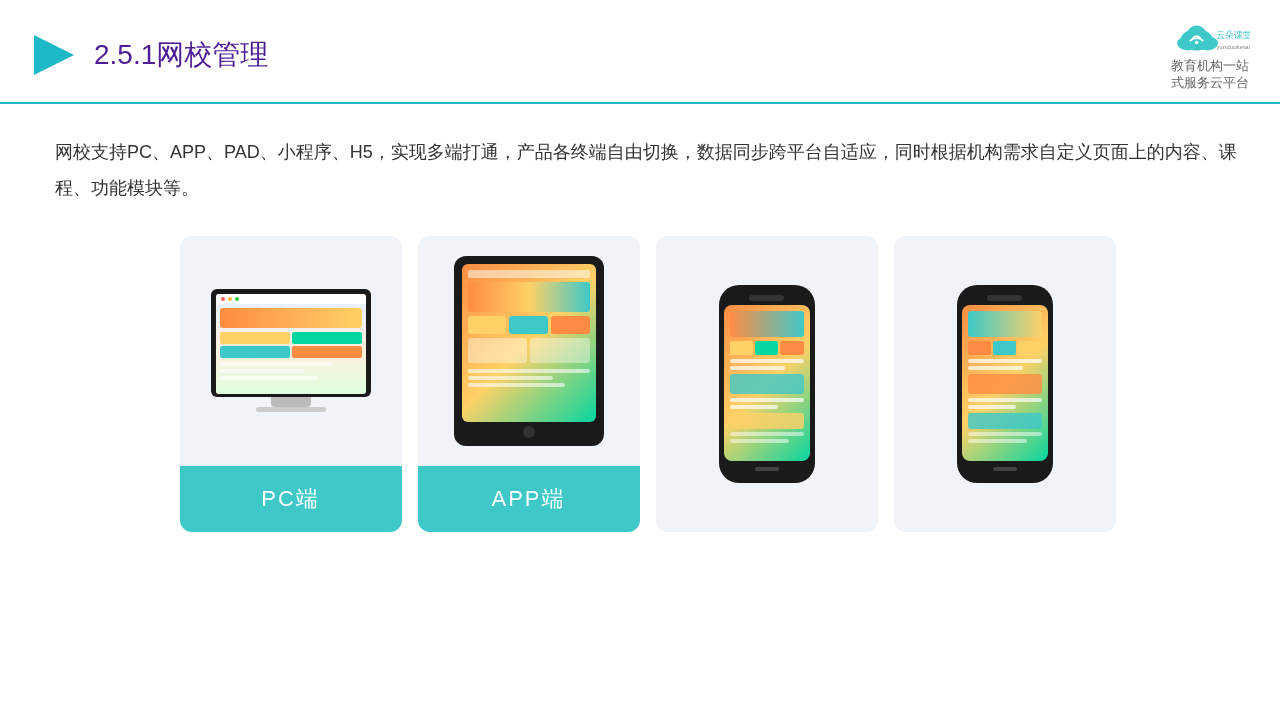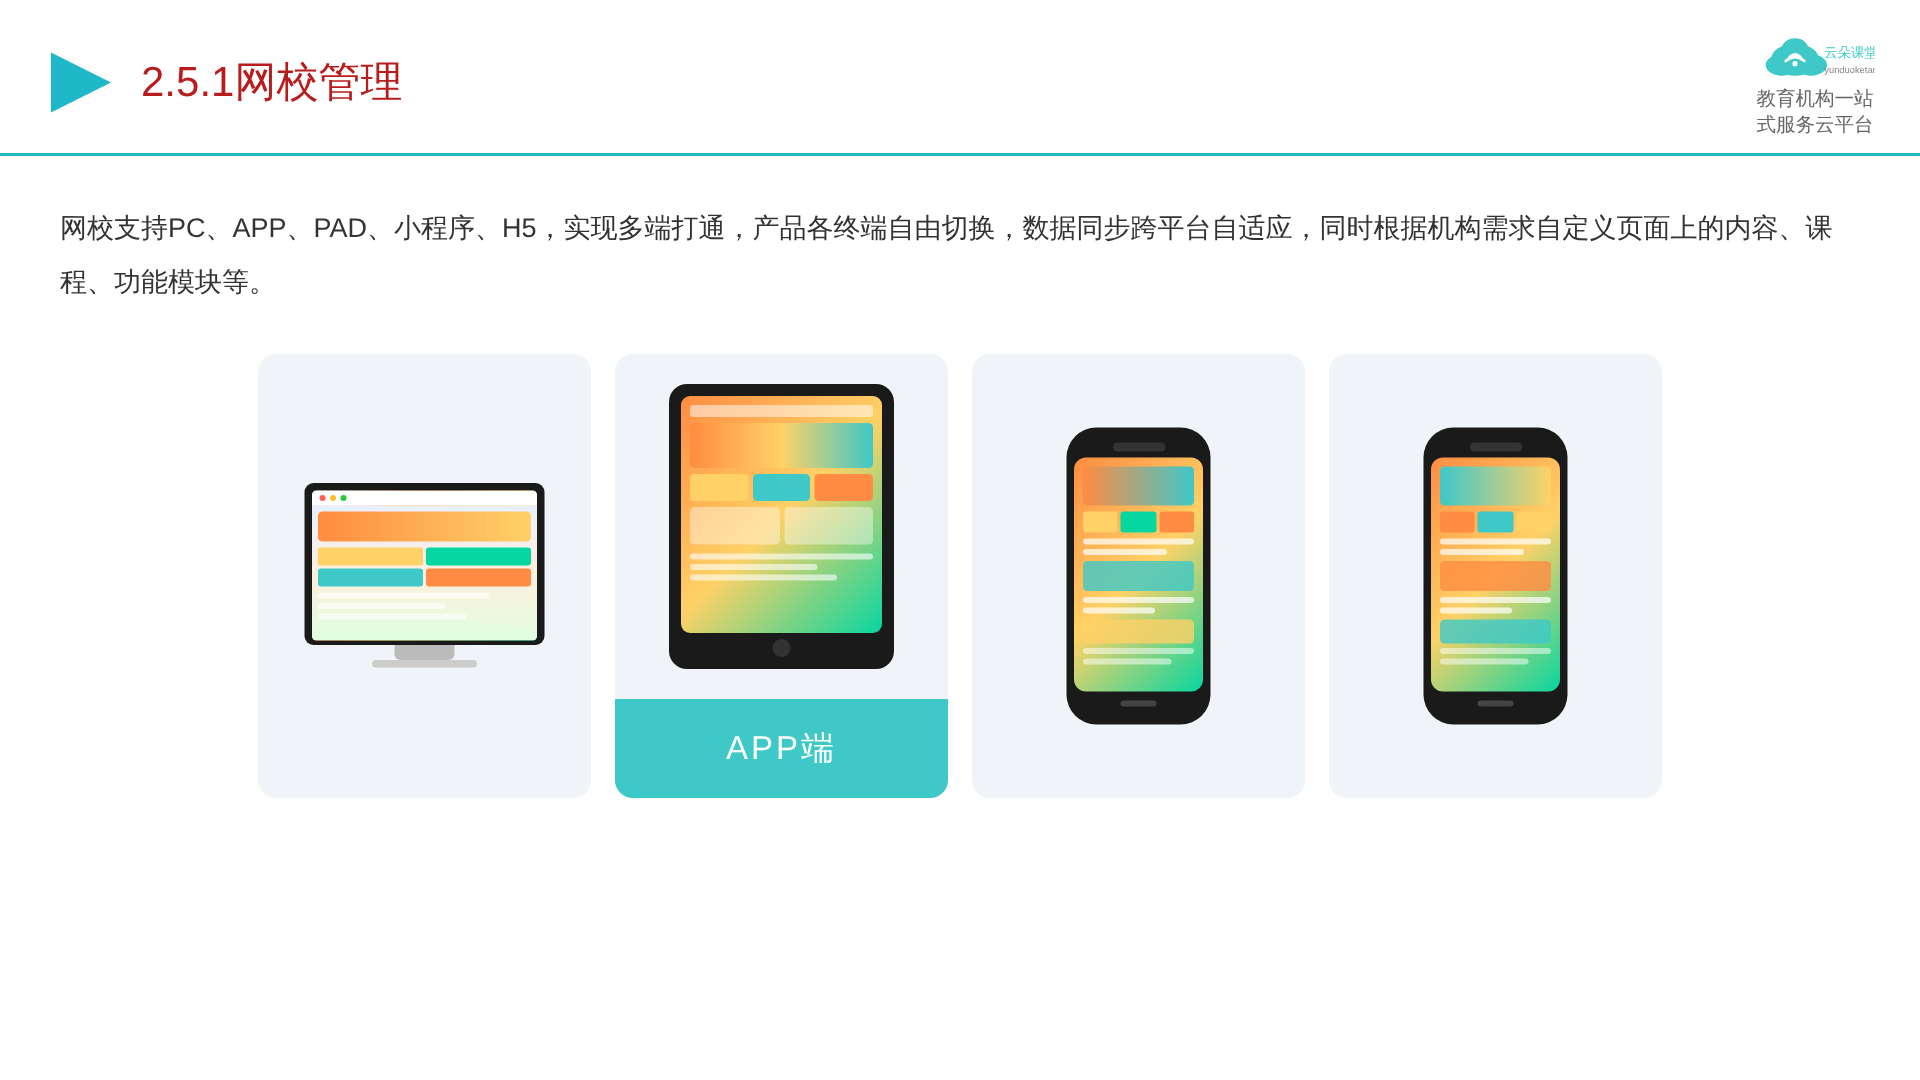--- a/index.html
+++ b/index.html
@@ -27,21 +27,21 @@
     }
 
     .play-icon {
       width: 48px;
       height: 48px;
     }
 
     .page-title {
       font-size: 28px;
       font-weight: 500;
-      color: #b91c1c;
+      color: #4c1d95;
     }
 
     .logo-area {
       display: flex;
       flex-direction: column;
     }
 
     .logo-icon {
       width: 80px;
       height: 40px;
@@ -49,20 +49,21 @@
 
     .logo-text {
       font-size: 10px;
       color: #666;
       text-align: center;
       line-height: 1.3;
     }
 
     .main-content {
       padding: 30px 40px 20px 40px;
+      margin-left: 15px;
     }
 
     .description {
       font-size: 18px;
       color: #333;
       line-height: 2;
       margin-bottom: 30px;
     }
 
     .cards-container {
@@ -307,20 +308,21 @@
                   <div class="screen-line" style="width:60%;"></div>
                   <div class="screen-line" style="width:70%;"></div>
                 </div>
               </div>
             </div>
           </div>
           <div class="pc-stand"></div>
           <div class="pc-base"></div>
         </div>
       </div>
+      <div class="device-label">PC端</div>
     </div>
 
 
     <div class="device-card">
       <div class="device-image-area">
         <div class="tablet-shape" style="width:150px;">
           <div class="tablet-screen" style="width:134px;height:158px;">
             <div class="screen-lines" style="padding:6px;">
               <div style="height:8px;background:rgba(255,255,255,0.5);border-radius:2px;margin-bottom:4px;"></div>
               <div class="screen-banner" style="height:30px;background:linear-gradient(90deg,#ff8c42,#ffd166,#3ec8c8);"></div>

